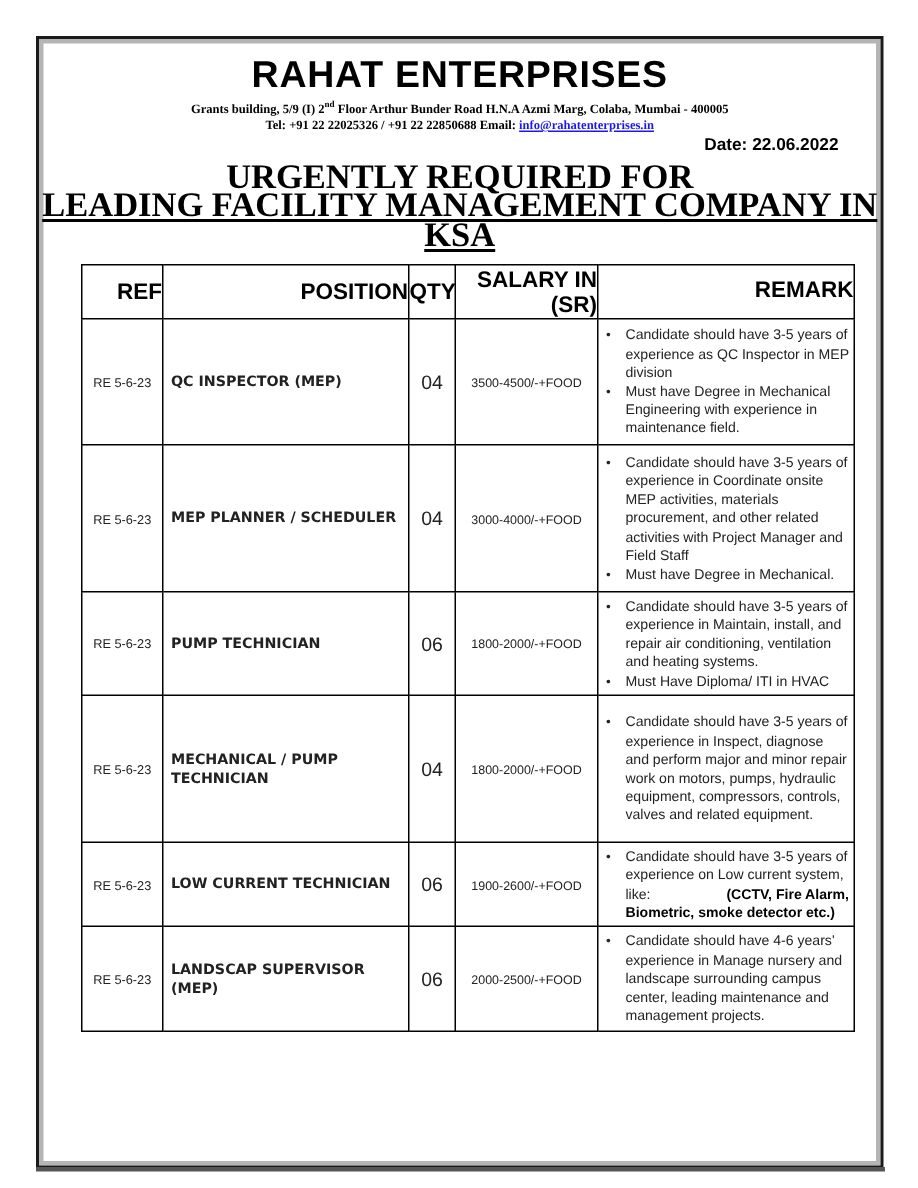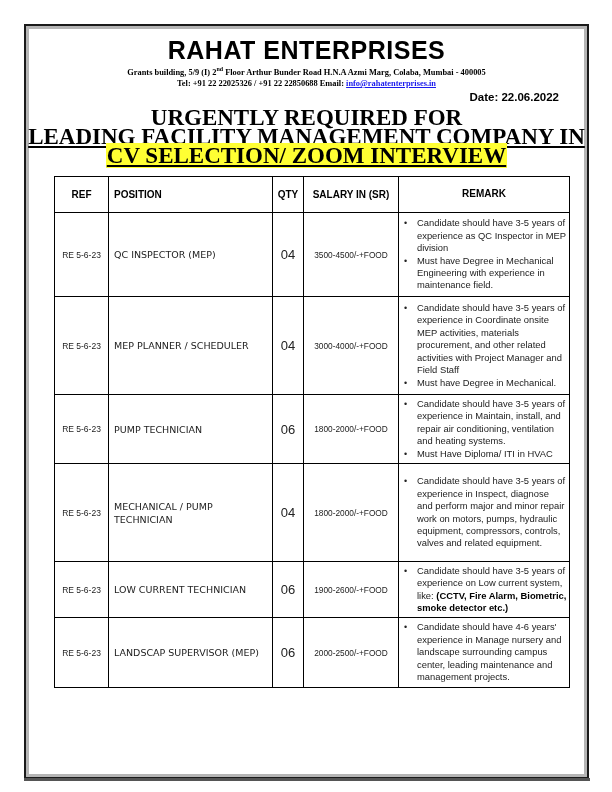--- a/index.html
+++ b/index.html
@@ -37,58 +37,57 @@
   .h3 { top:120px; }
   .h3 span { background:#ffff33; text-decoration:underline; padding:0 1px; }
   table.jobs {
     position:absolute; left:28px; top:150px; width:516px;
     border-collapse:collapse; table-layout:fixed;
   }
   table.jobs td, table.jobs th {
     border:1px solid #000; padding:0; vertical-align:middle;
   }
   table.jobs th {
-    font-family:"Liberation Sans", sans-serif; font-weight:bold; font-size:10px; height:35px;
+    font-family:"Liberation Sans", sans-serif; font-weight:bold; font-size:15px; height:35px;text-align:right;
   }
   .c-ref { width:53px; text-align:center; font-size:8.5px; }
-  .c-pos { width:158px; text-align:left; font-size:10.2px; padding-left:5px !important; line-height:13px; }
+  .c-pos { width:158px; text-align:left; font-size:10.2px; padding-left:5px !important; line-height:13px;font-weight:bold; }
   .c-qty { width:30px; text-align:center; font-size:13px; }
   .c-sal { width:94px; text-align:center; font-size:8.3px; }
   .c-rem { text-align:left; font-size:9.1px; line-height:12.4px; }
   th.c-pos { font-size:9px;margin-top:46px; }
   th.c-ref, th.c-qty, th.c-sal, th.c-rem { text-align:center; }
   td { font-family:"DejaVu Sans", sans-serif; color:#222; }
   td.c-pos { font-family:"DejaVu Sans", sans-serif; font-size:9.5px; }
   td.c-ref, td.c-qty, td.c-sal { font-family:"Liberation Sans", sans-serif; }
   ul.rem { margin:0; padding:1px 2px 1px 18px; list-style:none; }
   ul.rem li { position:relative; }
   ul.rem li::before { content:"•"; position:absolute; left:-13px; top:0; font-size:9px; }
   .rem-text { font-family:"Liberation Sans", sans-serif; font-size:9.4px; color:#222; }
-  b.hl { font-weight:bold; color:#000; }
+  b.hl { font-weight:bold; color:#000;margin-left:48px; }
   tr.r1 td { height:83px; }
   tr.r2 td { height:97px; }
   tr.r3 td { height:68px; }
   tr.r4 td { height:97px; }
   tr.r5 td { height:55px; }
   tr.r6 td { height:69px;margin-left:30px; }
 </style>
 </head>
 <body>
 
 <div class="frame">
   <div class="company">RAHAT ENTERPRISES</div>
   <div class="address">
     <div><span>Grants building, 5/9 (I) 2</span><sup>nd</sup><span> Floor Arthur Bunder Road H.N.A Azmi Marg, Colaba, Mumbai - 400005</span></div>
     <div><span>Tel: +91 22 22025326 / +91 22 22850688 Email: </span><a>info@rahatenterprises.in</a></div>
   </div>
   <div class="date">Date: 22.06.2022</div>
 
   <div class="headline h1">URGENTLY REQUIRED FOR</div>
   <div class="headline h2">LEADING FACILITY MANAGEMENT COMPANY IN KSA</div>
-  <div class="headline h3"><span>CV SELECTION/ ZOOM INTERVIEW</span></div>
 
   <table class="jobs">
     <thead>
       <tr>
         <th class="c-ref">REF</th>
         <th class="c-pos">POSITION</th>
         <th class="c-qty">QTY</th>
         <th class="c-sal">SALARY IN (SR)</th>
         <th class="c-rem">REMARK</th>
       </tr>

